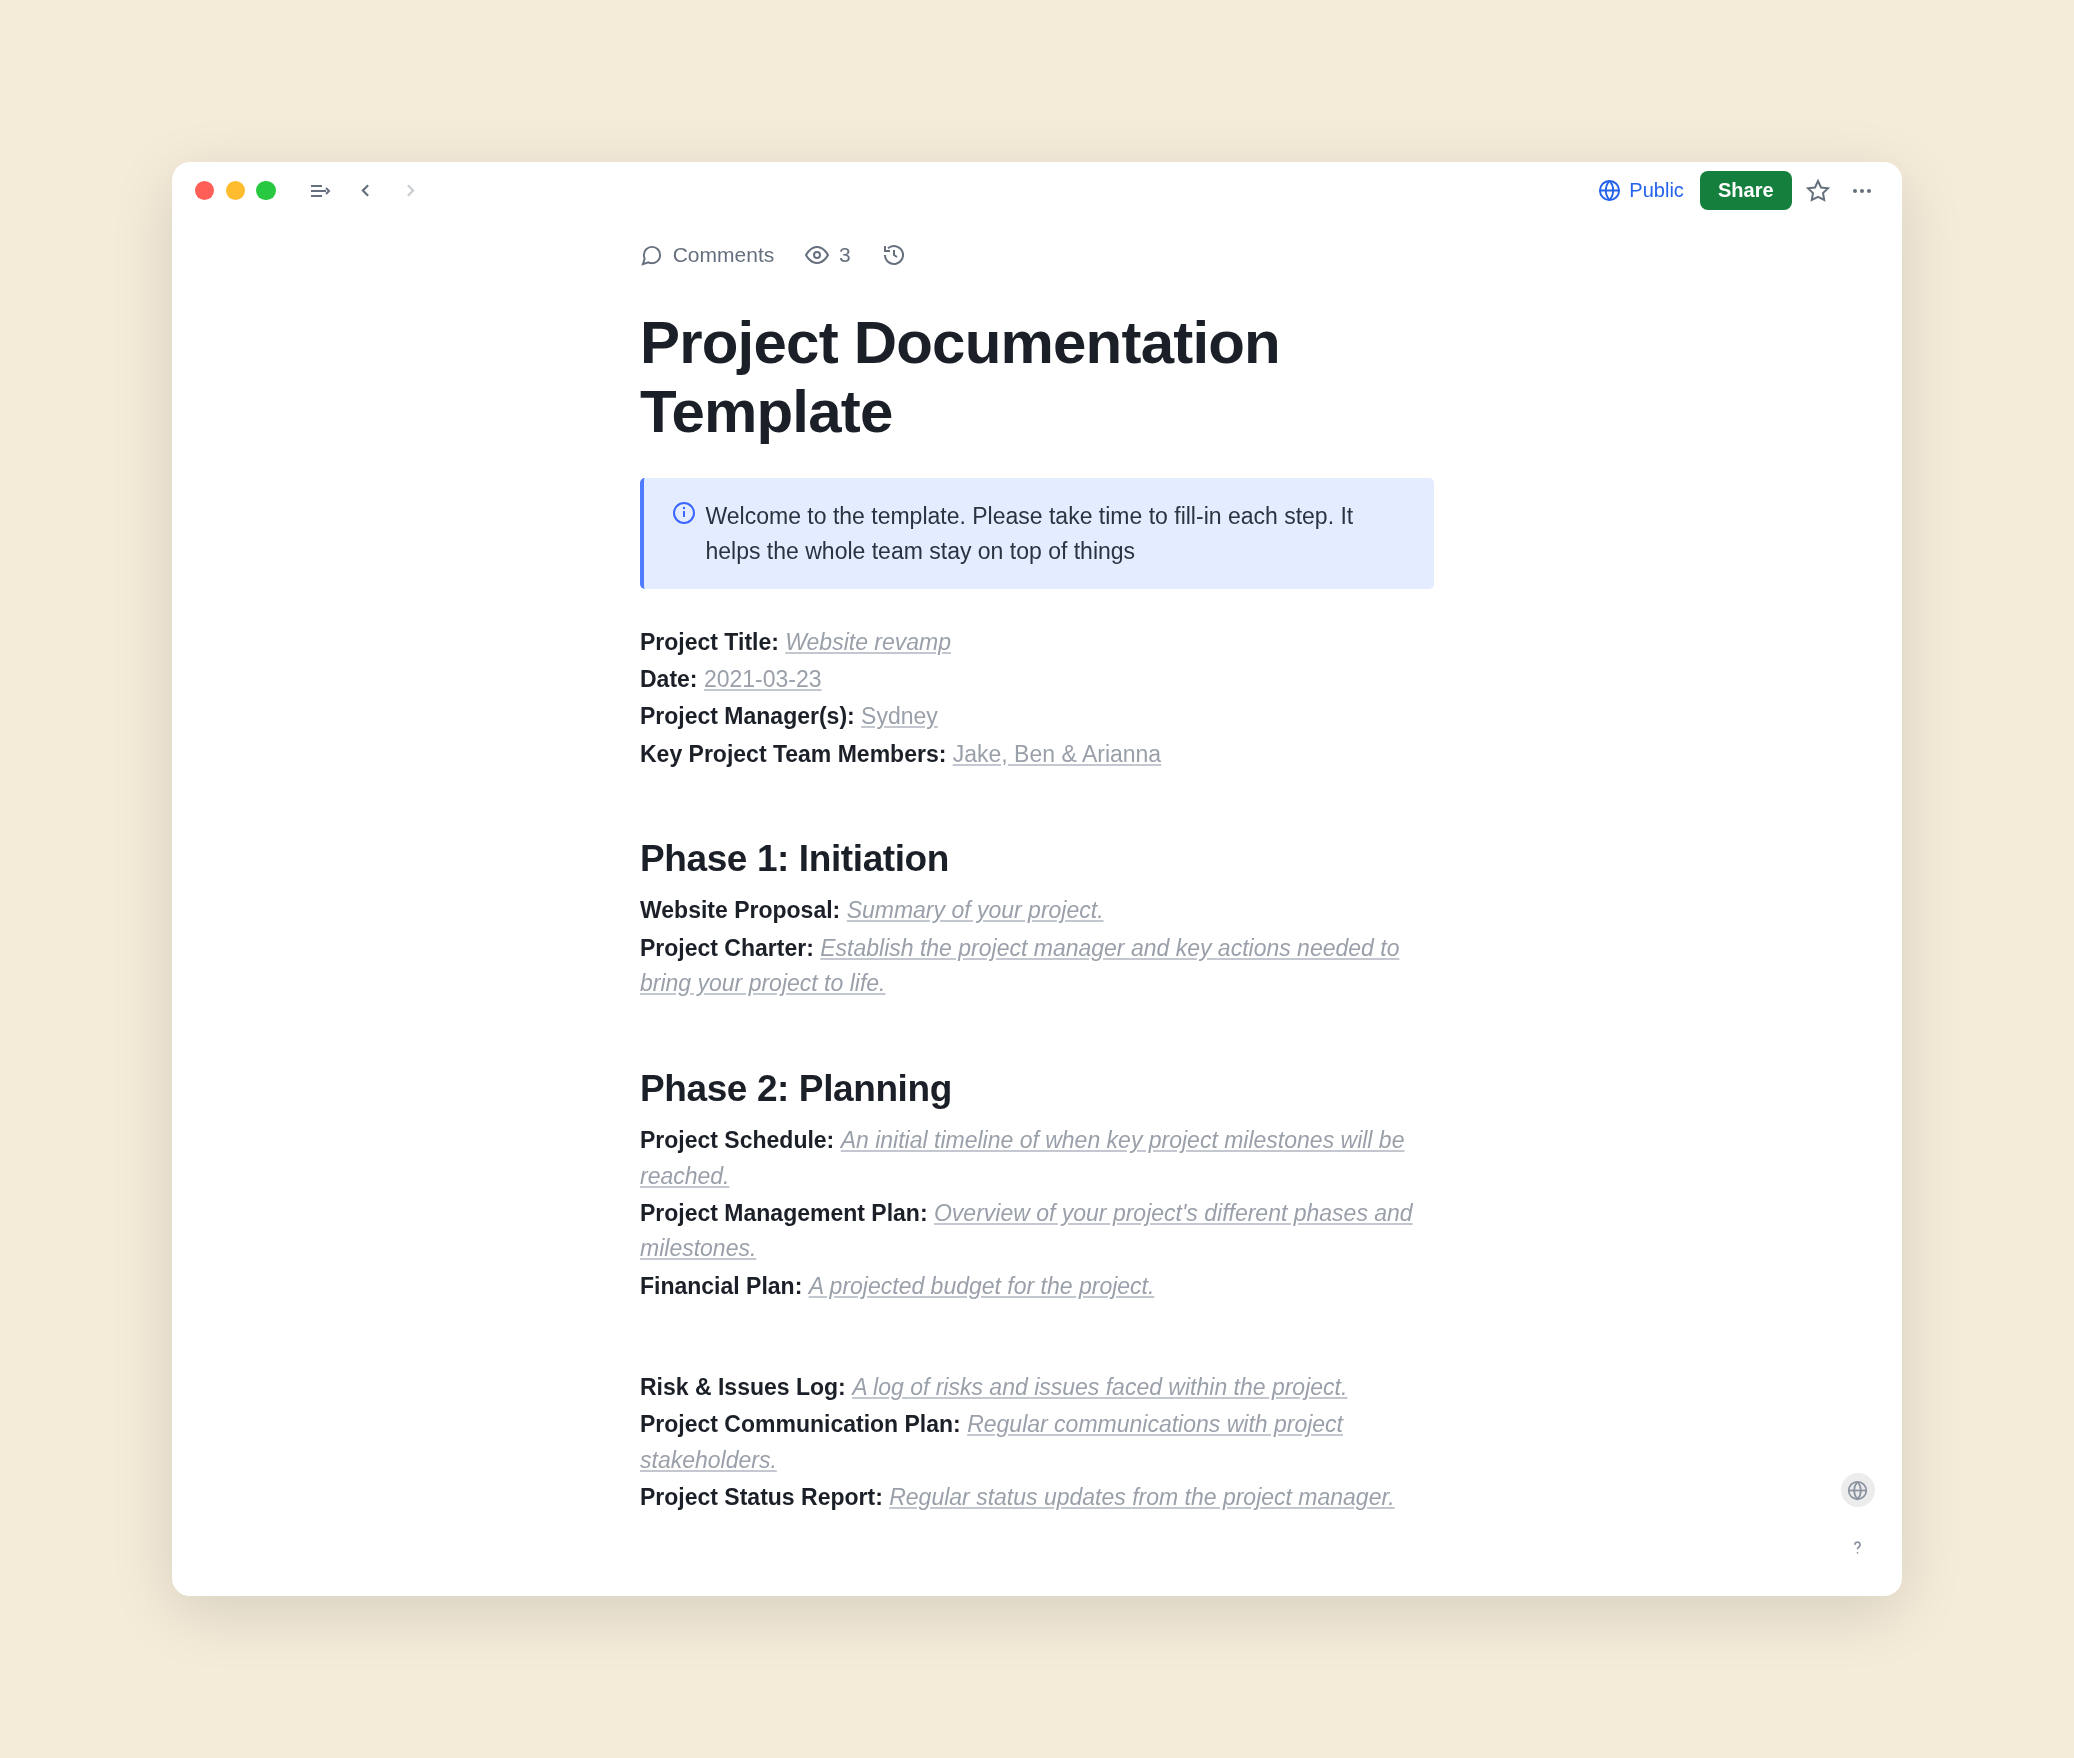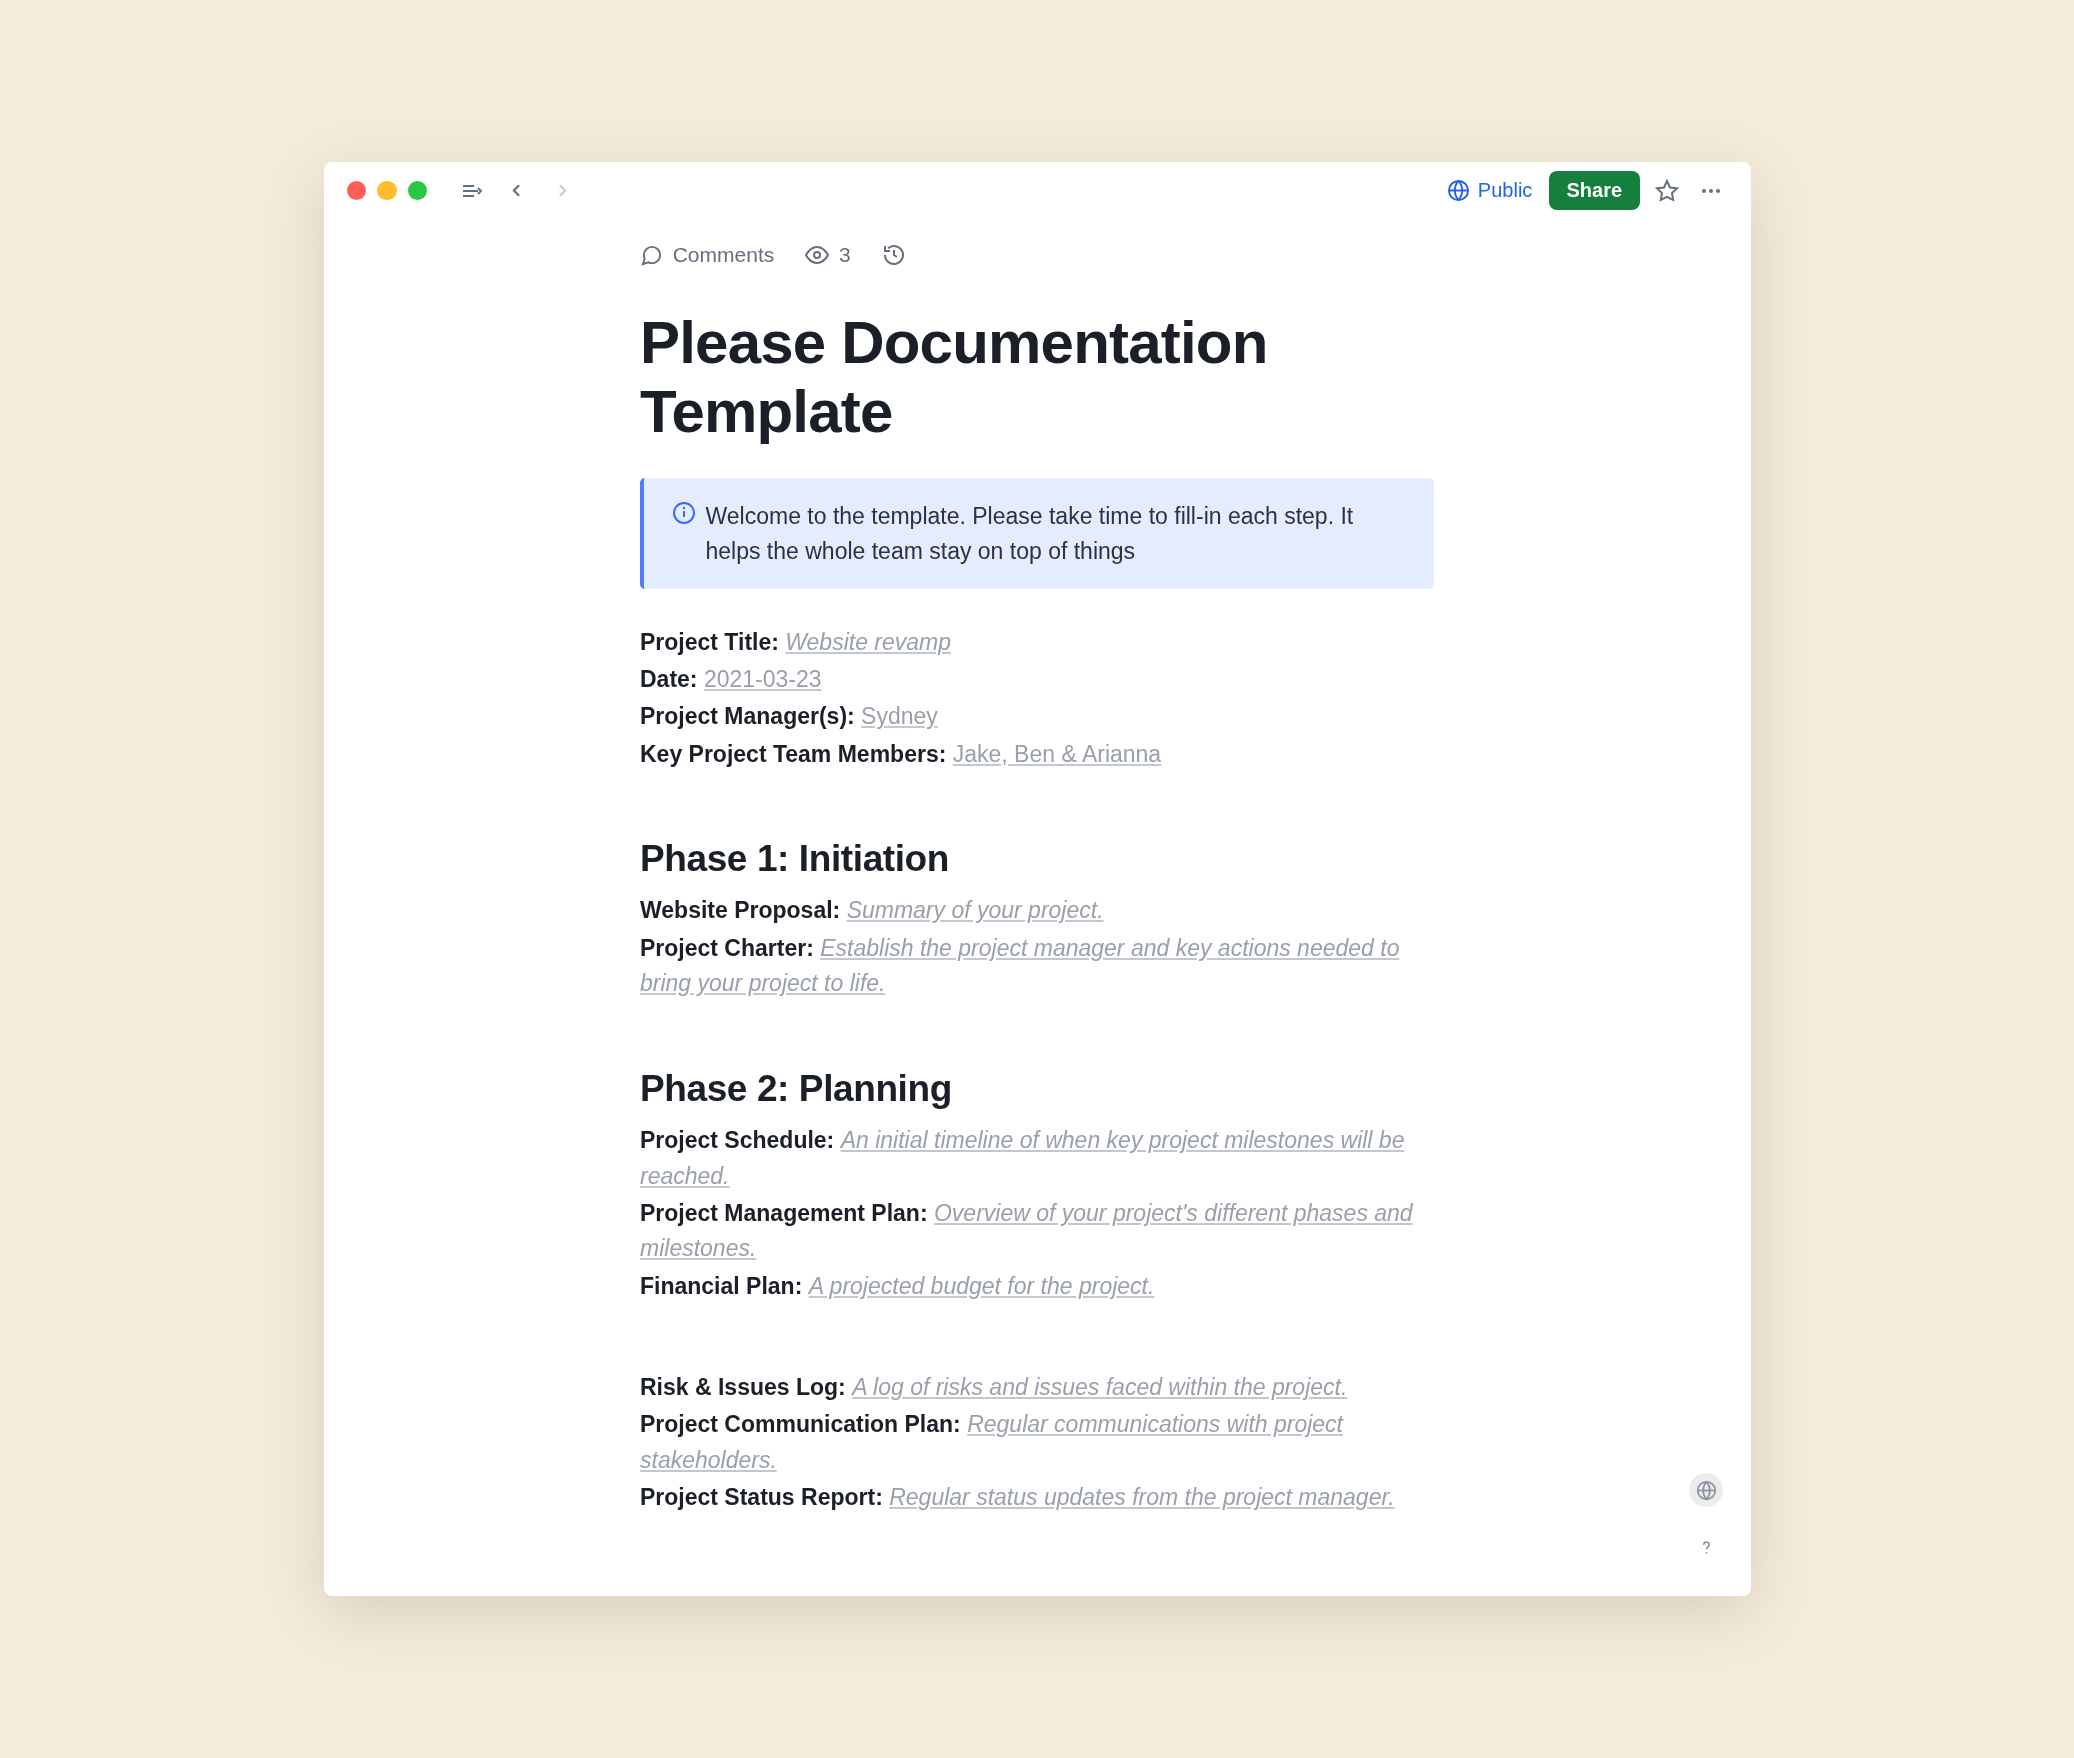--- a/index.html
+++ b/index.html
@@ -6,24 +6,24 @@
   body {
     background: #f4ebd9;
     font-family: -apple-system, BlinkMacSystemFont, "Segoe UI", Helvetica, Arial, sans-serif;
     width: 2074px;
     height: 1758px;
     display: flex;
     align-items: center;
     justify-content: center;
   }
   .window {
-    width: 1427px;
+    width: 1730px;
     height: 1434px;
     background: #fff;
-    border-radius: 8px;
+    border-radius: 18px;
     box-shadow: 0 16px 65px rgba(0,0,0,0.12);
     position: relative;
     overflow: hidden;
   }
   .titlebar {
     height: 57px;
     display: flex;
     align-items: center;
     justify-content: space-between;
     padding: 0 23px;
@@ -185,21 +185,21 @@
         </div>
         <div class="mitem">
           <svg width="24" height="24" viewBox="0 0 24 24" fill="none" stroke="currentColor" stroke-width="2">
               <path d="M3 12a9 9 0 1 0 3-6.7"></path>
               <polyline points="3 3 3 8 8 8"></polyline>
               <polyline points="12 7 12 12 15 14"></polyline>
             </svg>
         </div>
       </div>
 
-      <h1 class="page-title">Please Documentation Template</h1>
+      <h1 class="page-title">Project Documentation Template</h1>
 
       <div class="callout">
         <div class="callout-icon">
           <svg width="24" height="24" viewBox="0 0 24 24" fill="none" stroke="currentColor" stroke-width="2">
               <circle cx="12" cy="12" r="10"></circle>
               <line x1="12" y1="10" x2="12" y2="16"></line>
               <circle cx="12" cy="7" r="1.2" fill="currentColor" stroke="none"></circle>
             </svg>
         </div>
         <div class="callout-text">Welcome to the template. Please take time to fill-in each step. It helps the whole team stay on top of things</div>

